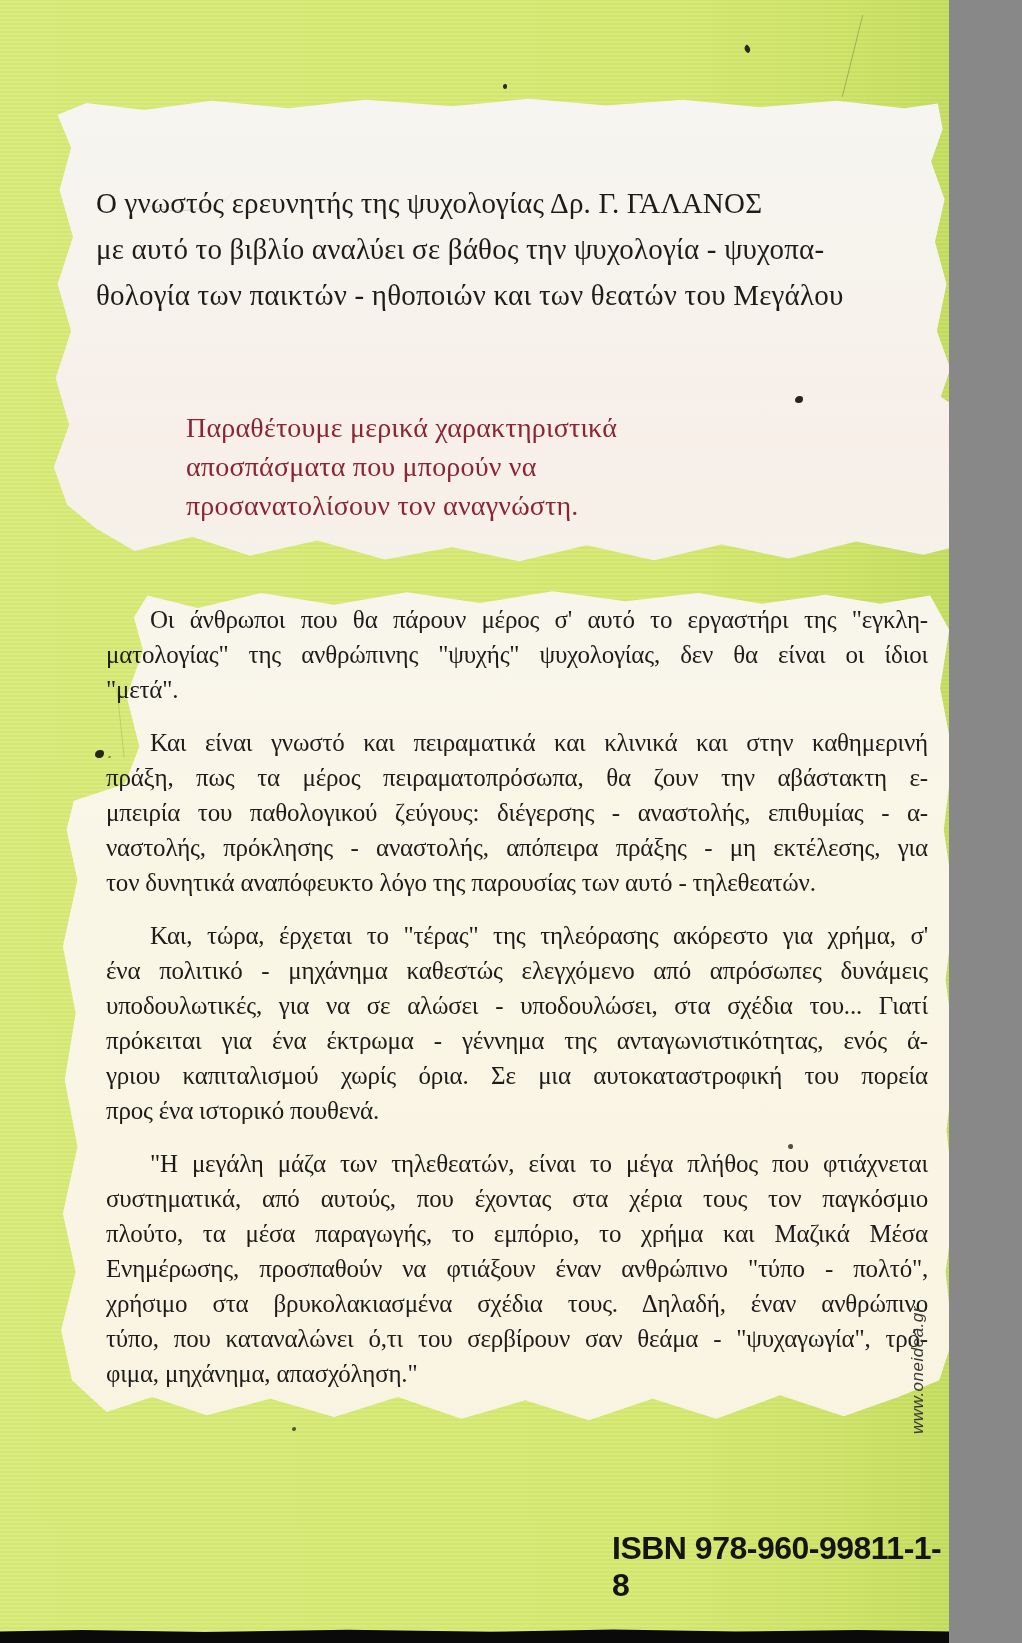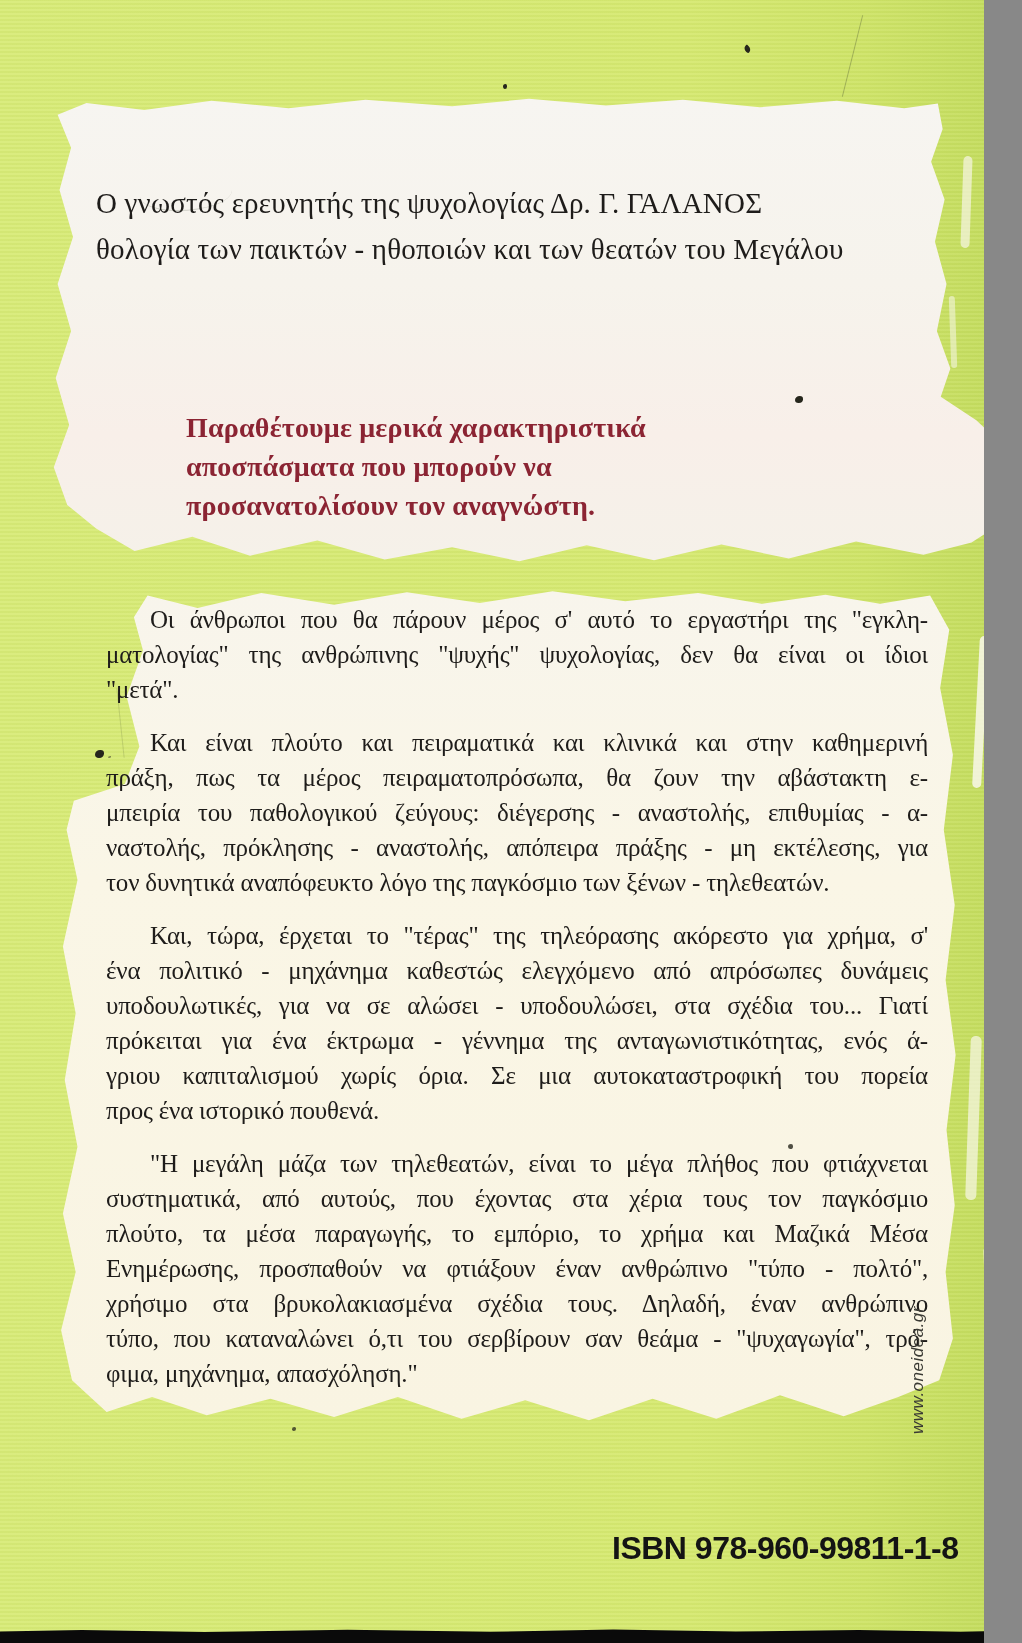--- a/index.html
+++ b/index.html
@@ -2,39 +2,38 @@
 <html><head>
 <meta charset="utf-8">
 <style>
   html,body { margin:0; padding:0; background:#888; }
   .cover {
     position:relative; width:949px; height:1643px; overflow:hidden;
     background:
       repeating-linear-gradient(0deg, rgba(255,255,255,0.05) 0 2px, rgba(60,90,0,0.03) 2px 4px),
       linear-gradient(90deg, #d8eb78 0%, #d6e971 70%, #cfe468 88%, #c5dd60 100%);
     font-family:"Liberation Serif","DejaVu Serif",serif;
-    padding-left:35px;
   }
 
   .paper { position:absolute; }
   .paper1 {
     left:48px; top:96px; width:962px; height:470px;
     background:linear-gradient(180deg,#f7f5f1 0%, #f6f3ec 40%, #f8efe9 72%, #f5f1e9 100%);
     clip-path:polygon(1% 4%,4% 1.5%,10% 3%,17% 1%,25% 2.6%,33% 0.8%,42% 2.2%,50% 0.6%,58% 2%,66% 0.8%,74% 2.4%,82% 1%,89% 2.6%,92.5% 1.6%,93% 7%,91.8% 14%,93.2% 22%,92.2% 31%,93.4% 40%,92.4% 50%,93.8% 58%,92.8% 64%,96.5% 69%,99.6% 75%,99.2% 83%,99.8% 90%,96% 95%,91% 97.6%,84% 94.8%,77% 98.4%,70% 95.4%,63% 98.8%,56% 95.6%,49% 99%,42% 96%,35% 98.6%,28% 94.6%,21% 97.8%,15% 93.8%,9% 96.8%,5% 92%,2% 87%,0.6% 79%,2.2% 70%,0.8% 60%,2.4% 50%,1% 40%,2.6% 30%,1.2% 20%,2.4% 11%);
   }
   .paper2 {
     left:52px; top:588px; width:910px; height:834px;
     background:linear-gradient(180deg,#f8f5ec 0%, #faf6e6 35%, #f9f4e2 100%);
     clip-path:polygon(10.5% 0.9%,16% 2.4%,23% 0.6%,31% 2%,39% 0.5%,47% 1.8%,55% 0.4%,63% 1.6%,71% 0.6%,78% 1.9%,85% 0.8%,91% 1.9%,96.5% 0.9%,98.6% 5%,97.6% 12%,99% 20%,98% 29%,99.2% 38%,98.2% 47%,99.3% 56%,98.3% 65%,99.2% 74%,98.2% 82%,99% 90%,97.5% 95%,93% 97%,87% 99.3%,80% 96.8%,73% 99.6%,66% 97.2%,59% 99.8%,52% 97.4%,45% 99.6%,38% 97%,31% 99.4%,24% 97.2%,17% 99.2%,11% 97%,6% 98.8%,2.2% 95%,1% 89%,2.6% 82%,1.2% 75%,2.8% 67%,1.4% 59%,2.6% 51%,1.2% 43%,2.8% 35%,1.6% 29%,2.4% 25.5%,8% 23.5%,9.6% 19%,8.2% 13%,10% 7.5%,9% 3.5%);
   }
 
   .intro { position:absolute; left:96px; top:180px; color:#1e1c1a;
            font-size:29px; line-height:46px; letter-spacing:0.2px; }
   .highlight { position:absolute; left:186px; top:408px; color:#8b2433;
-               font-size:28px; line-height:39px; font-weight:700; letter-spacing:0.2px; }
+               font-size:28px; line-height:39px; font-weight:400; letter-spacing:0.2px; }
 
   .bodytext { position:absolute; left:106px; top:602px; width:830px;
               color:#1e1c1a; font-size:25px; line-height:35px; letter-spacing:-0.2px; }
   .para { margin:0 8px 18px 0; }
   .ln { white-space:nowrap; text-align:justify; text-align-last:justify; text-justify:inter-word; }
   .ln.first { text-indent:44px; }
   .ln.last { text-align-last:left; }
 
   .website { position:absolute; left:908px; top:1278px; height:156px; width:40px;
              writing-mode:vertical-rl; transform:rotate(180deg);
@@ -72,41 +71,42 @@
 </head>
 <body>
 
 <div class="cover">
 
   <div class="paper paper1"></div>
   <div class="paper paper2"></div>
 
   <div class="intro">
     <div class="iln">Ο γνωστός ερευνητής της ψυχολογίας Δρ. Γ. ΓΑΛΑΝΟΣ</div>
+    <div class="iln">με αυτό το βιβλίο αναλύει σε βάθος την ψυχολογία - ψυχοπα-</div>
     <div class="iln">θολογία των παικτών - ηθοποιών και των θεατών του Μεγάλου</div>
   </div>
 
   <div class="highlight">
     <div class="hln">Παραθέτουμε μερικά χαρακτηριστικά</div>
     <div class="hln">αποσπάσματα που μπορούν να</div>
     <div class="hln">προσανατολίσουν τον αναγνώστη.</div>
   </div>
 
   <div class="bodytext">
     <div class="para">
       <div class="ln first">Οι άνθρωποι που θα πάρουν μέρος σ' αυτό το εργαστήρι της "εγκλη-</div>
       <div class="ln">ματολογίας" της ανθρώπινης "ψυχής" ψυχολογίας, δεν θα είναι οι ίδιοι</div>
       <div class="ln last">"μετά".</div>
     </div>
     <div class="para">
-      <div class="ln first">Και είναι πλούτο και πειραματικά και κλινικά και στην καθημερινή</div>
+      <div class="ln first">Και είναι γνωστό και πειραματικά και κλινικά και στην καθημερινή</div>
       <div class="ln">πράξη, πως τα μέρος πειραματοπρόσωπα, θα ζουν την αβάστακτη ε-</div>
       <div class="ln">μπειρία του παθολογικού ζεύγους: διέγερσης - αναστολής, επιθυμίας - α-</div>
       <div class="ln">ναστολής, πρόκλησης - αναστολής, απόπειρα πράξης - μη εκτέλεσης, για</div>
-      <div class="ln last">τον δυνητικά αναπόφευκτο λόγο της παγκόσμιο των ξένων - τηλεθεατών.</div>
+      <div class="ln last">τον δυνητικά αναπόφευκτο λόγο της παρουσίας των αυτό - τηλεθεατών.</div>
     </div>
     <div class="para">
       <div class="ln first">Και, τώρα, έρχεται το "τέρας" της τηλεόρασης ακόρεστο για χρήμα, σ'</div>
       <div class="ln">ένα πολιτικό - μηχάνημα καθεστώς ελεγχόμενο από απρόσωπες δυνάμεις</div>
       <div class="ln">υποδουλωτικές, για να σε αλώσει - υποδουλώσει, στα σχέδια του... Γιατί</div>
       <div class="ln">πρόκειται για ένα έκτρωμα - γέννημα της ανταγωνιστικότητας, ενός ά-</div>
       <div class="ln">γριου καπιταλισμού χωρίς όρια. Σε μια αυτοκαταστροφική του πορεία</div>
       <div class="ln last">προς ένα ιστορικό πουθενά.</div>
     </div>
     <div class="para">

